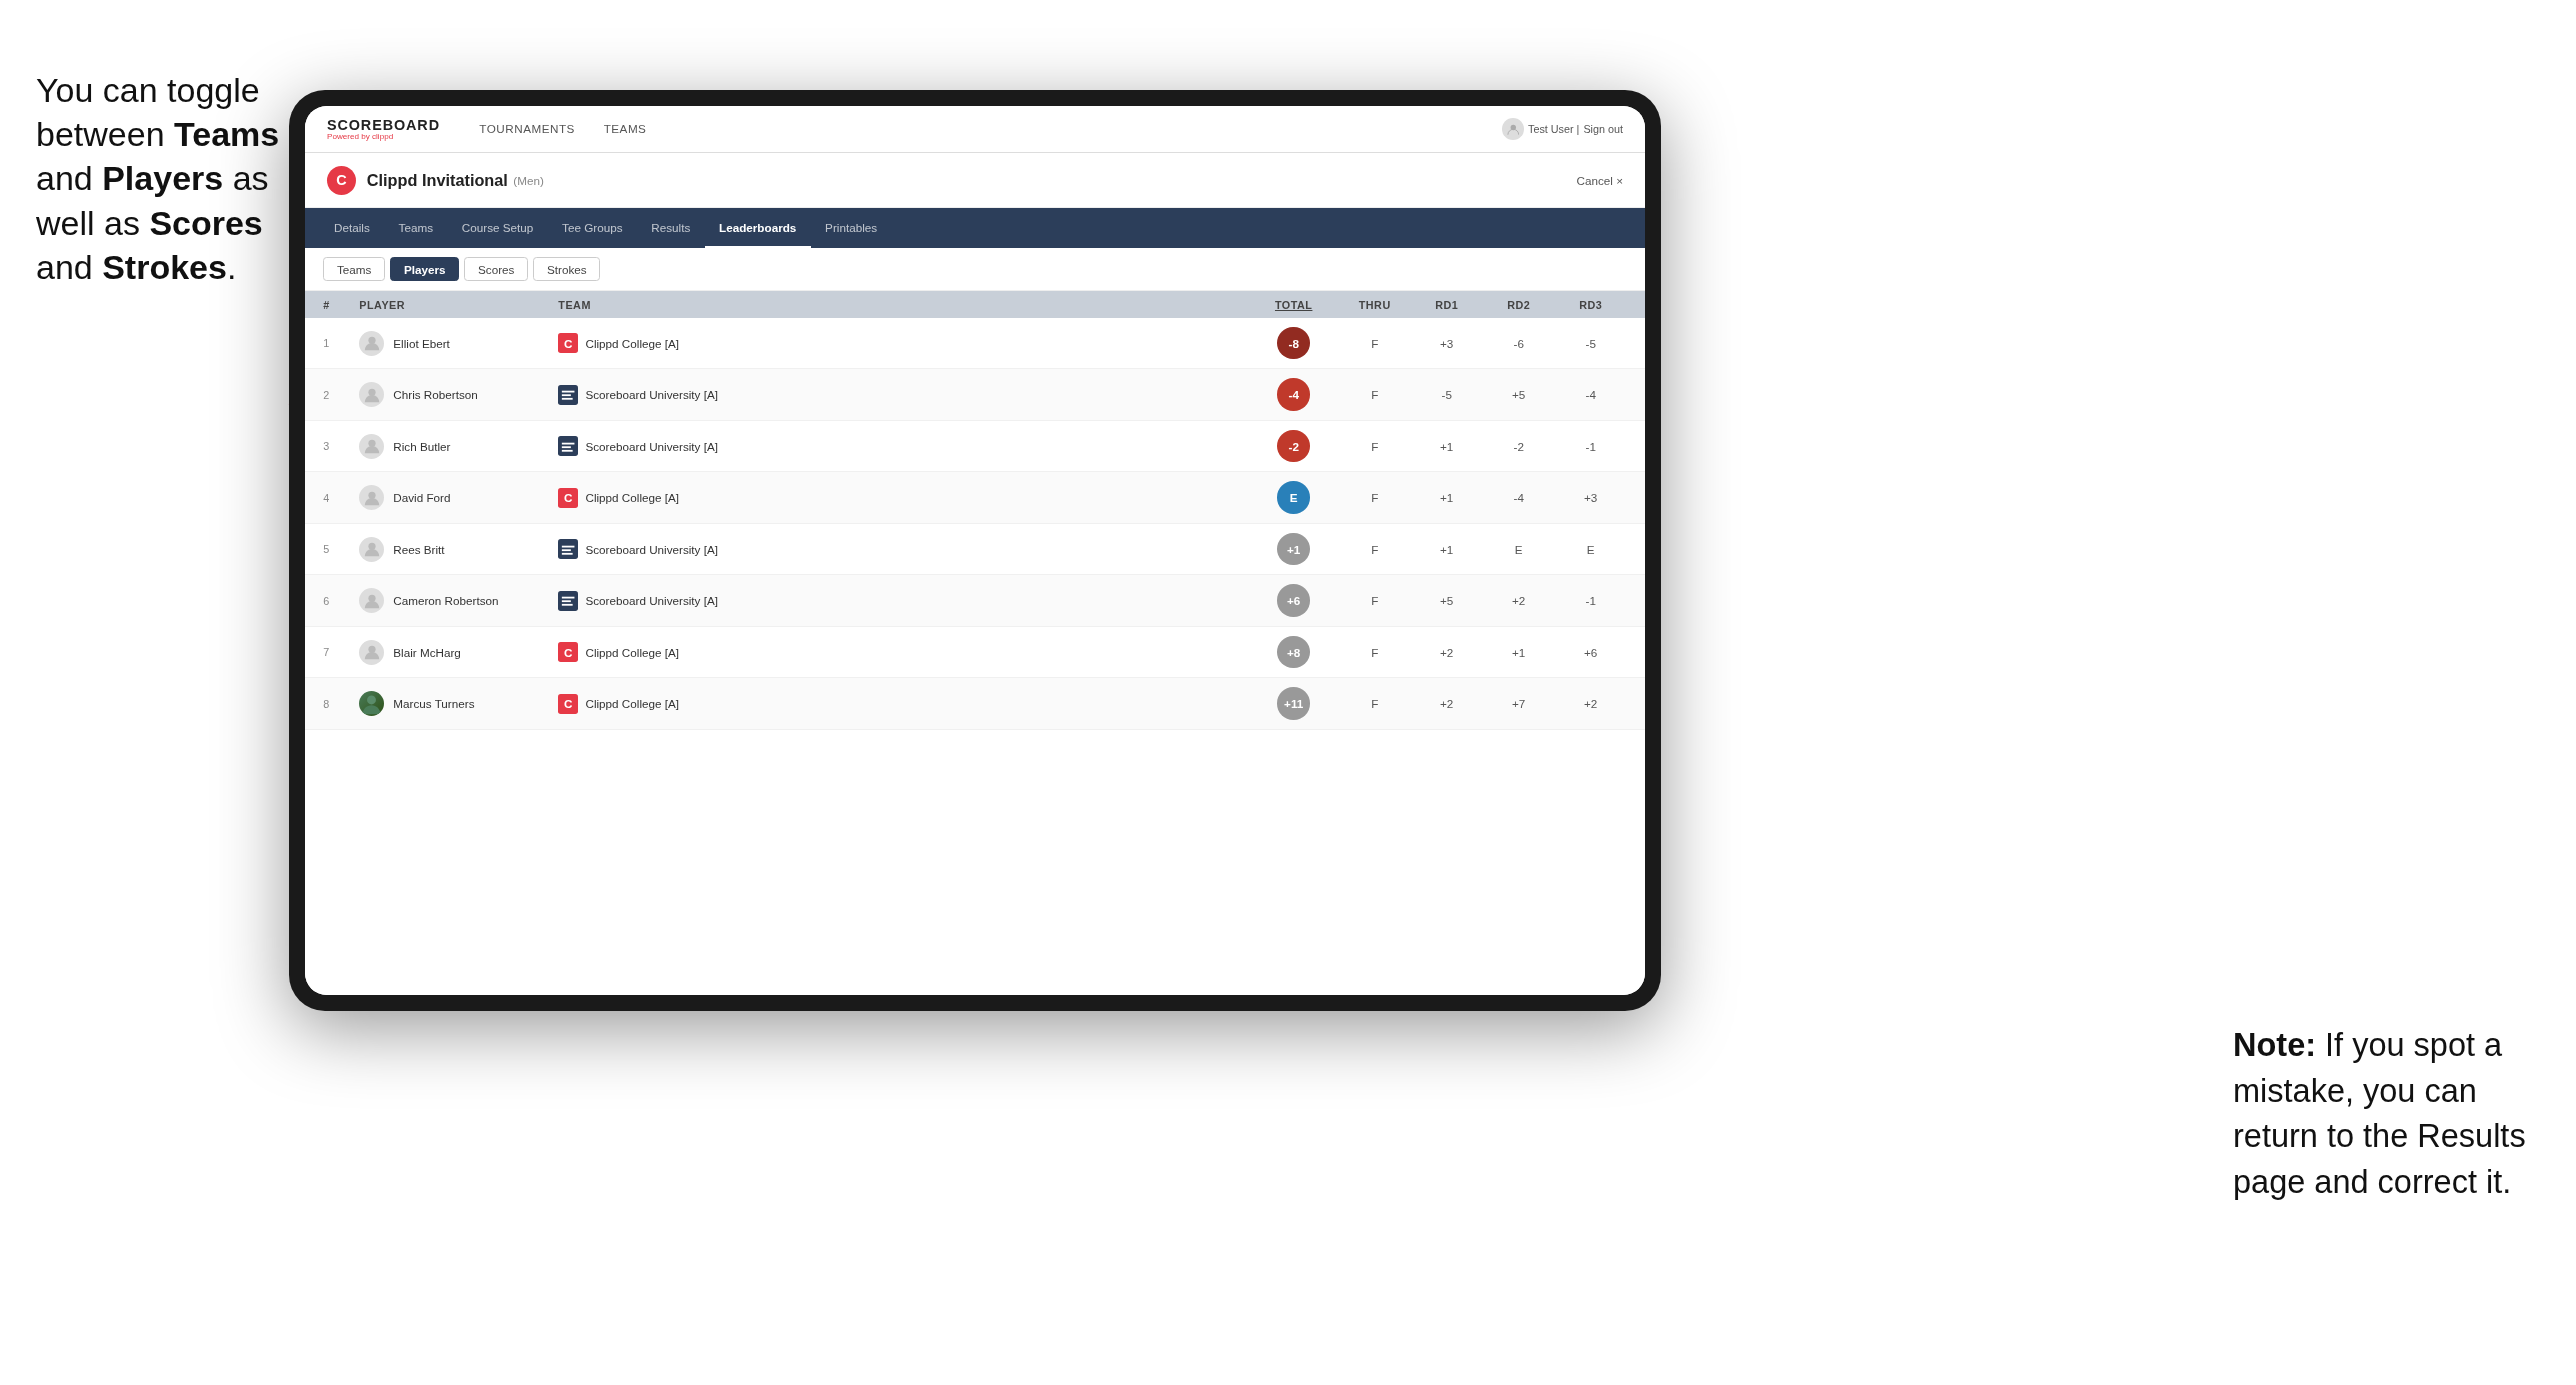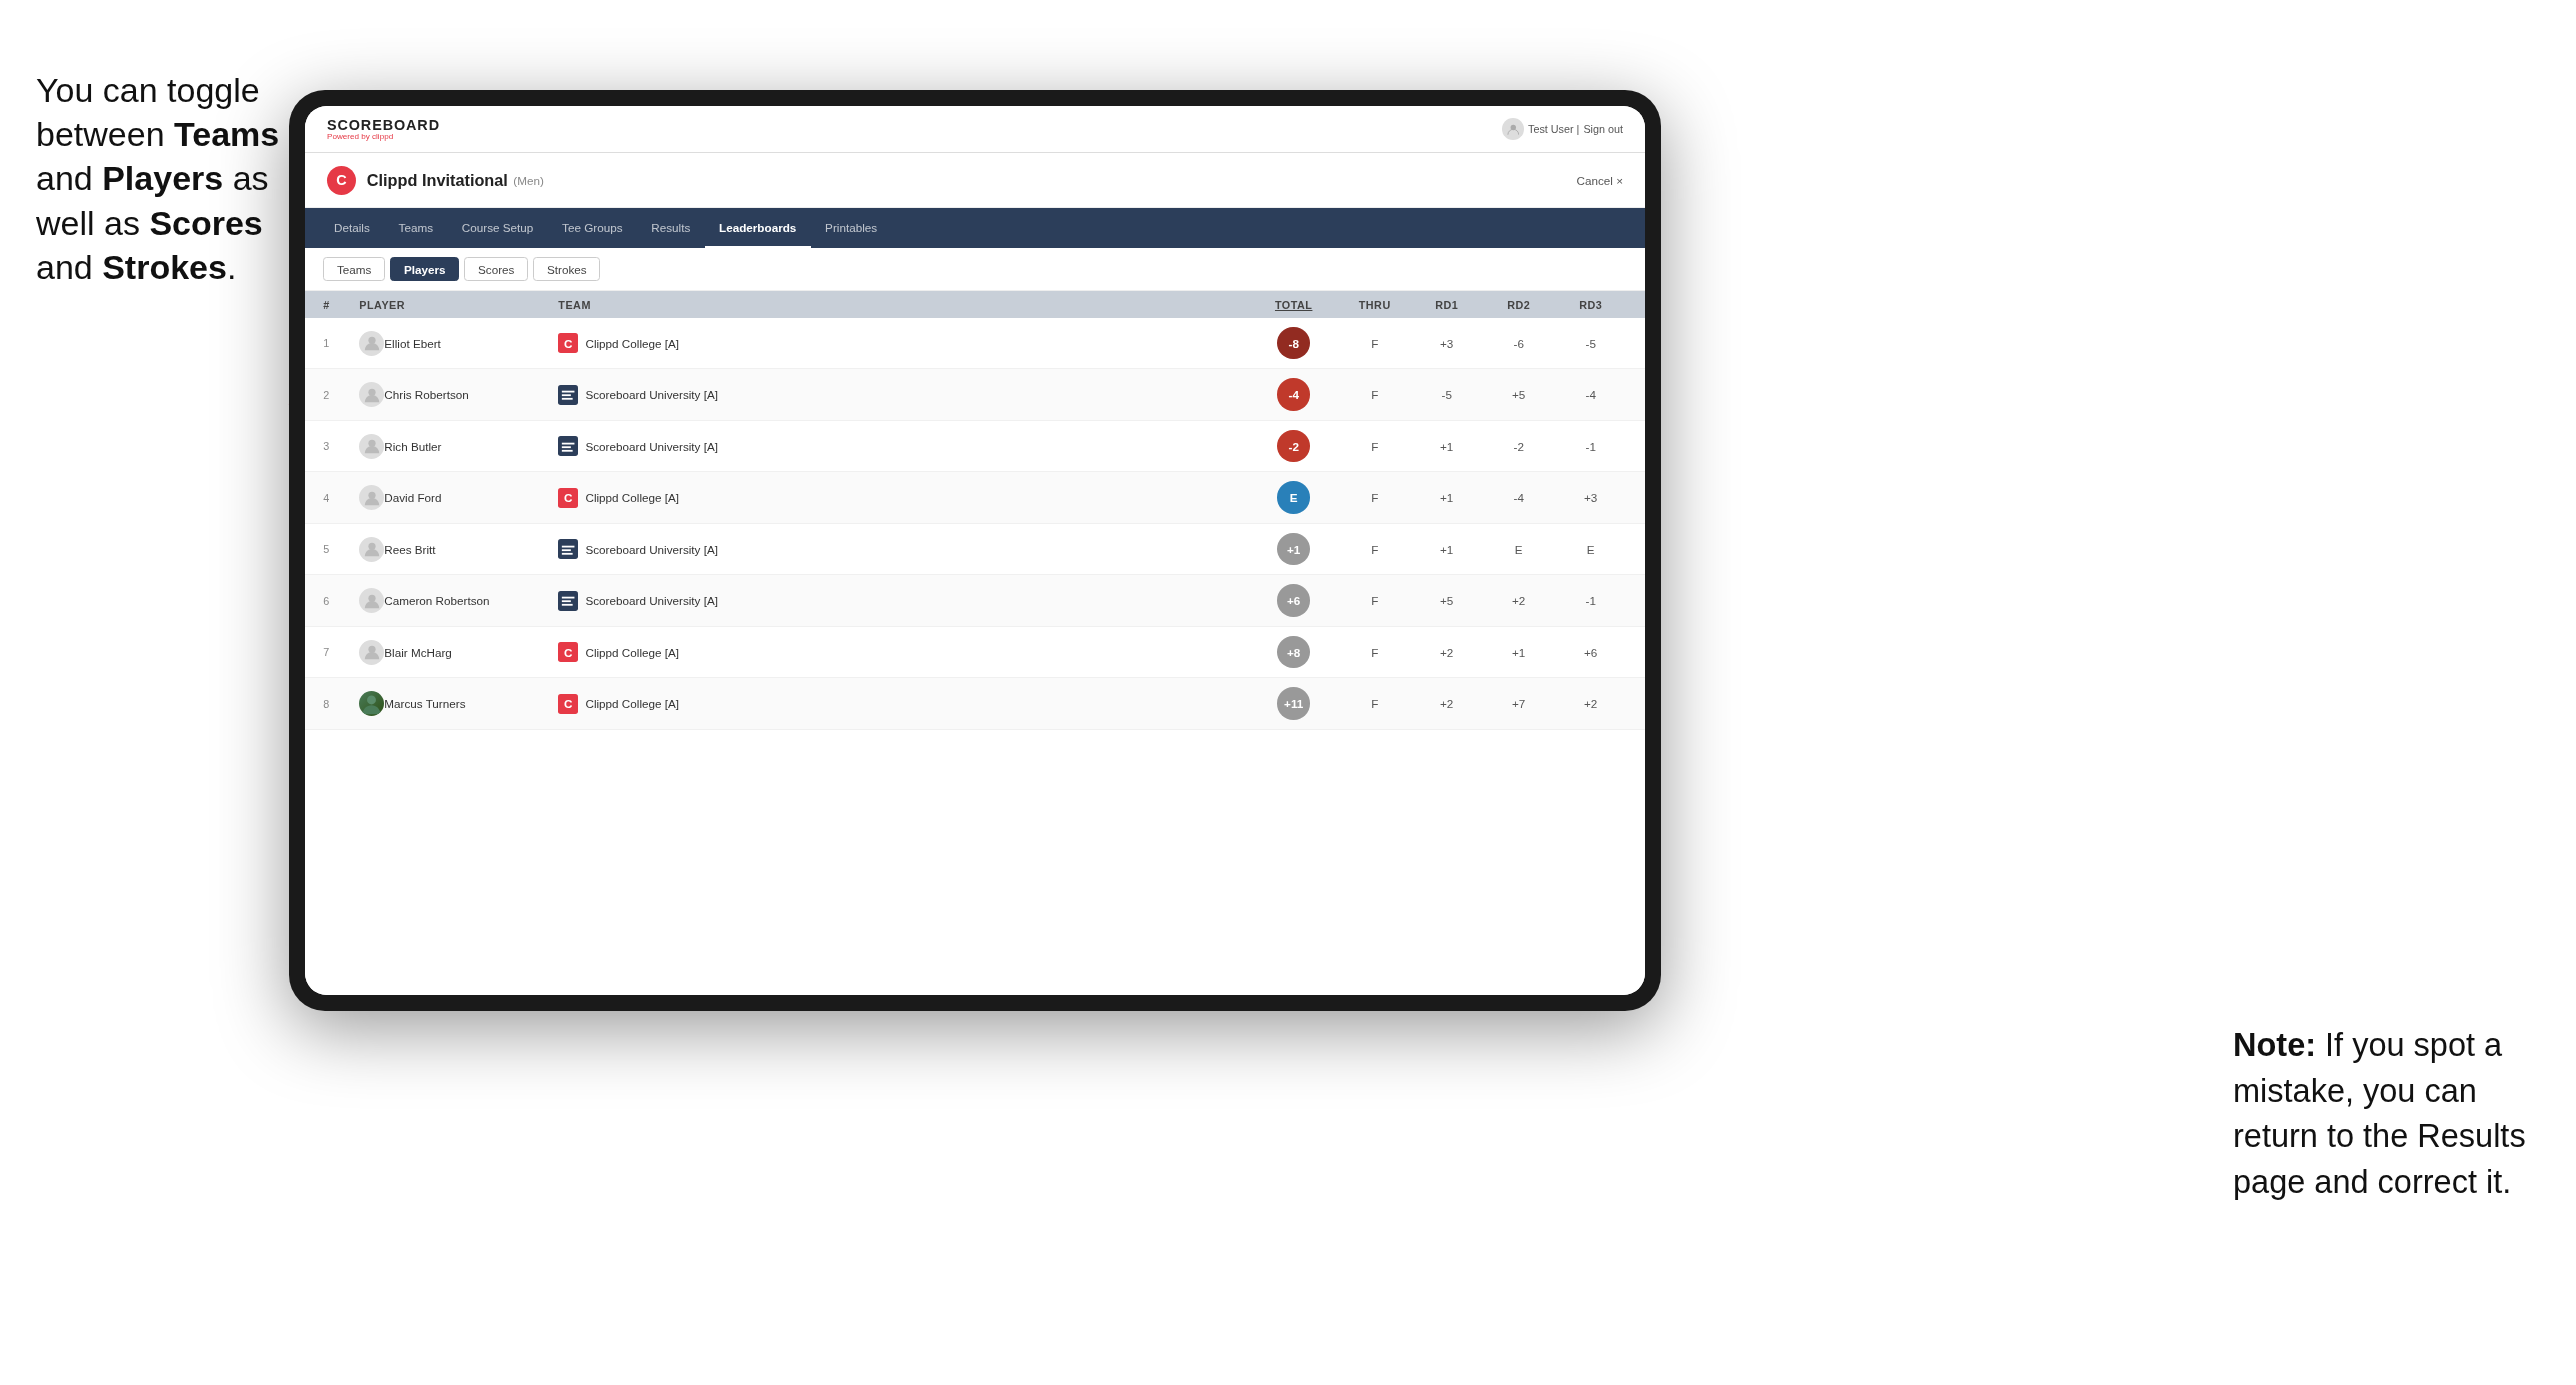--- a/index.html
+++ b/index.html
@@ -250,20 +250,21 @@
       align-items: center;
       font-size: 11.7px;
       color: #333;
     }
     .table-row:nth-child(even) { background: #fafafa; }
     .table-row:nth-child(odd) { background: #fff; }
 
     .player-cell {
       display: flex;
       align-items: center;
+      gap: 9px;
     }
     .avatar {
       width: 25px;
       height: 25px;
       border-radius: 50%;
       background: #ddd;
       flex-shrink: 0;
       display: flex; align-items: center; justify-content: center;
       font-size: 10.8px;
       color: #999;
@@ -332,20 +333,24 @@
 
 <div class="tablet-frame">
   <div class="tablet-screen">
 
     <div class="top-nav">
       <div class="logo-area">
         <span class="logo-title">SCOREBOARD</span>
         <span class="logo-sub">
           <span>Powered by </span><span style="color:#e63946">clippd</span>
         </span>
+      </div>
+      <div class="nav-items">
+        <div class="nav-item">TOURNAMENTS</div>
+        <div class="nav-item">TEAMS</div>
       </div>
       <div class="nav-user">
         <div class="nav-user-icon">
           <svg width="12.6" height="12.6" viewBox="0 0 14 14">
               <circle cx="7" cy="5" r="3" fill="#aaa"></circle>
               <path d="M1 13c0-3.3 2.7-6 6-6s6 2.7 6 6" stroke="#aaa" fill="none" stroke-width="1"></path>
             </svg>
         </div>
         <span>Test User |</span>
         <span style="cursor:pointer;">Sign out</span>

